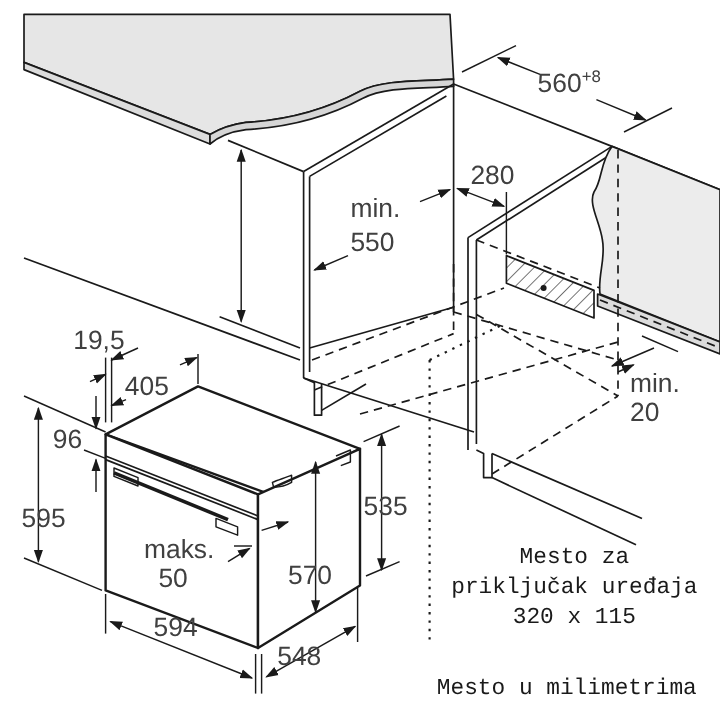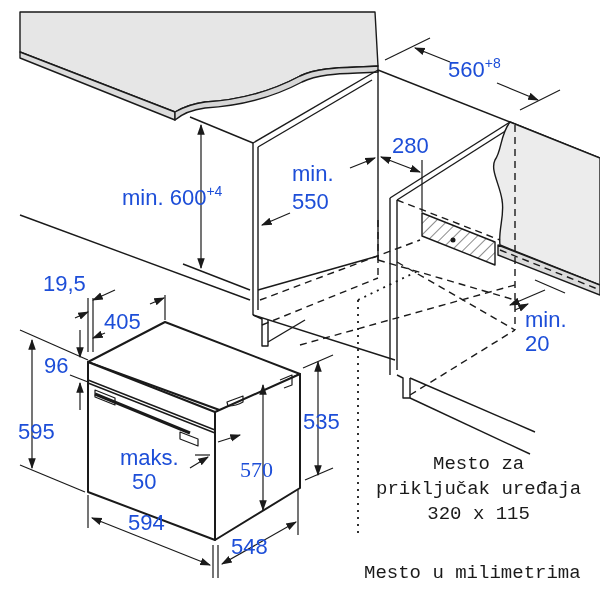--- a/index.html
+++ b/index.html
@@ -11,21 +11,21 @@
       background: #ffffff;
       font-family: "Liberation Sans", sans-serif;
       color: #1a1a1a;
     }
     svg.drawing { position: absolute; left: 0; top: 0; }
     .lbl {
       position: absolute;
       font-family: "Liberation Sans", sans-serif;
       font-size: 22px;
       line-height: 24px;
-      color: #1d4ed8;
+      color: #404040;
       white-space: nowrap;
     }
     .lbl sup { font-size: 14px; vertical-align: 9px; line-height: 0; }
     .note {
       position: absolute;
       font-family: Liberation Mono, monospace;
       font-size: 19px;
       line-height: 25px;
       color: #1a1a1a;
       white-space: nowrap;
@@ -168,64 +168,61 @@
         <line x1="213" y1="545" x2="213" y2="578"></line>
         <line x1="92" y1="518" x2="210" y2="565" marker-start="url(#arr)" marker-end="url(#arr)"></line>
 
         <line x1="218" y1="545" x2="218" y2="578"></line>
         <line x1="298" y1="490" x2="298" y2="535"></line>
         <line x1="222" y1="564" x2="296" y2="522" marker-start="url(#arr)" marker-end="url(#arr)"></line>
       </g>
     </g>
   </svg>
 
-  <div class="lbl" style="left:122px; top:186px;">
-    <span>min. </span><span>600</span><sup>+4</sup>
-  </div>
 
   <div class="lbl" style="left:292px; top:160px; line-height:28px;">
     <div>min.</div>
     <div>550</div>
   </div>
 
   <div class="lbl" style="left:448px; top:58px;">
     <span>560</span><sup>+8</sup>
   </div>
 
   <div class="lbl" style="left:392px; top:134px;">
     <span>280</span>
   </div>
 
   <div class="lbl" style="left:525px; top:308px; line-height:24px;">
     <div>min.</div>
     <div>20</div>
   </div>
 
-  <div class="lbl" style="left:43px; top:272px;">
+  <div class="lbl" style="left:61px; top:272px;">
     <span>19,5</span>
   </div>
 
   <div class="lbl" style="left:104px; top:310px;">
     <span>405</span>
   </div>
 
   <div class="lbl" style="left:44px; top:354px;">
     <span>96</span>
   </div>
 
   <div class="lbl" style="left:18px; top:420px;">
     <span>595</span>
   </div>
 
   <div class="lbl" style="left:120px; top:446px; line-height:24px;">
     <div>maks.</div>
     <div style="padding-left:12px;">50</div>
   </div>
 
-  <div class="lbl" style="left:240px; top:458px;font-family:Liberation Serif, serif;">
+  <div class="lbl" style="left:240px; top:468px;">
     <span>570</span>
   </div>
 
   <div class="lbl" style="left:303px; top:410px;">
     <span>535</span>
   </div>
 
   <div class="lbl" style="left:128px; top:511px;">
     <span>594</span>
   </div>

